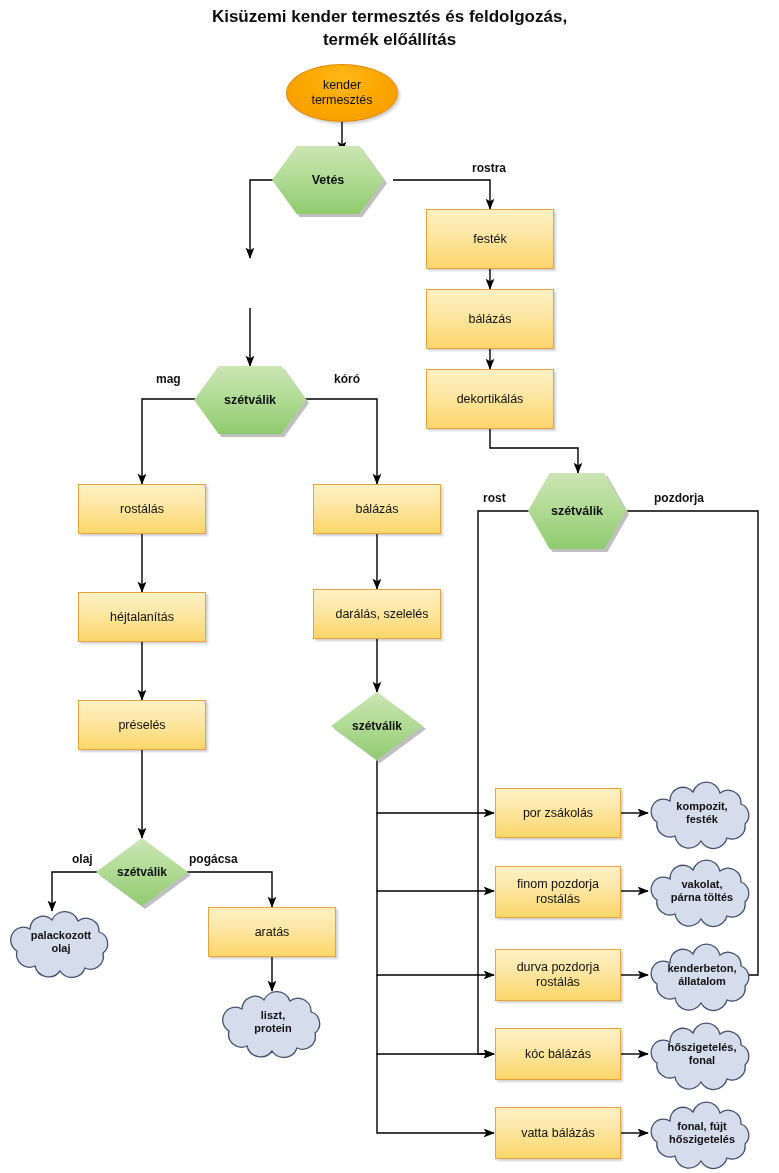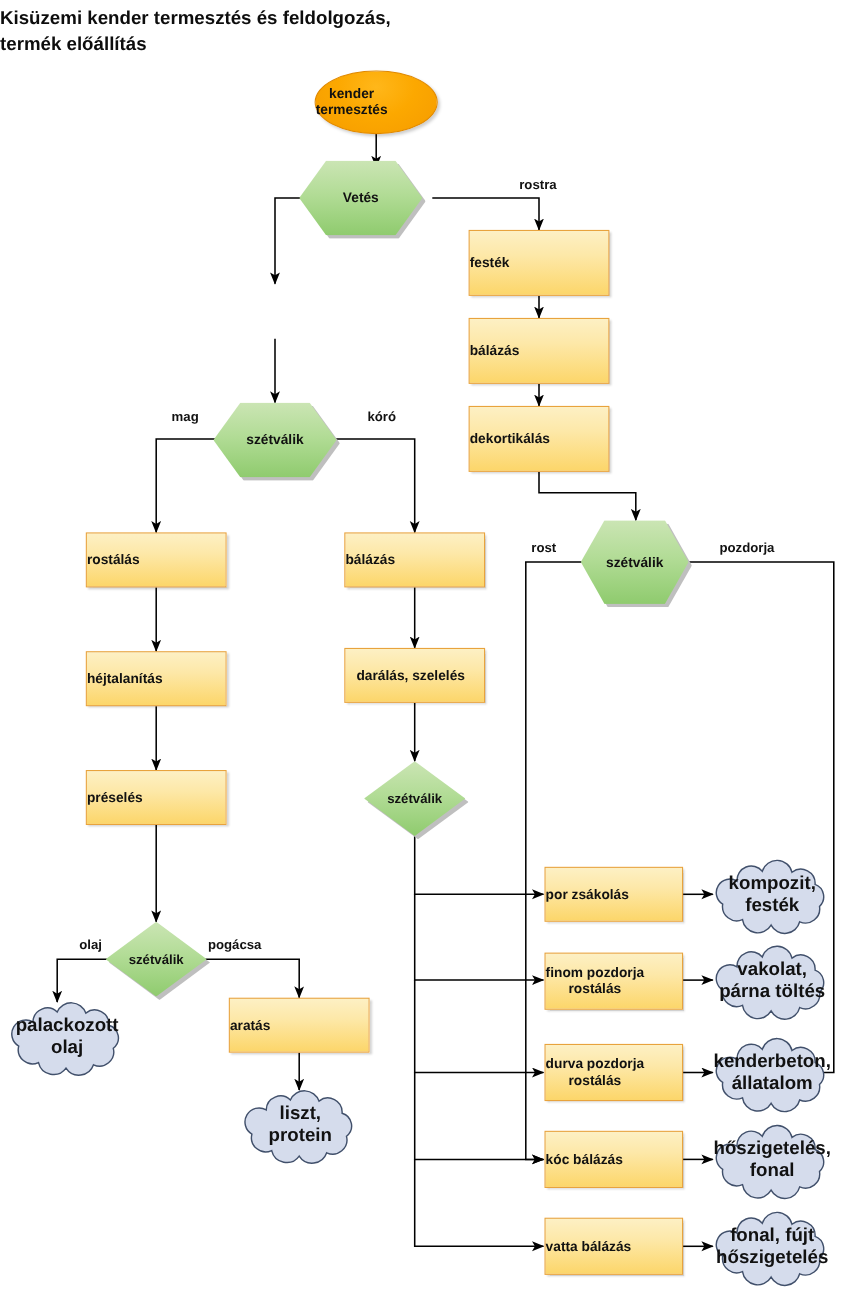--- a/index.html
+++ b/index.html
@@ -1,29 +1,29 @@
 <!DOCTYPE html>
 <html><head>
 <meta charset="utf-8">
 <style>
   html,body{margin:0;padding:0;background:#ffffff;}
   body{width:779px;height:1173px;overflow:hidden;
        font-family:"Liberation Sans","DejaVu Sans",sans-serif;}
   #stage{position:relative;width:779px;height:1173px;}
 
   #title{
-    position:absolute;left:0;top:6px;width:779px;
+    position:absolute;left:0;top:6px;width:779px;text-align:center;
     font-size:17px;font-weight:bold;color:#0d0d0d;line-height:1.35;
   }
 
   svg#wires{position:absolute;left:0;top:0;width:779px;height:1173px;}
 
   .node{position:absolute;box-sizing:border-box;display:flex;
-        align-items:center;text-align:center;
-        font-size:12.5px;font-weight:bold;color:#111;line-height:1.2;}
+        align-items:center;justify-content:center;text-align:center;
+        font-size:12.5px;font-weight:normal;color:#111;line-height:1.2;}
 
   
   .box{
     background:linear-gradient(to bottom,#fdf0c4 0%,#fde8a8 38%,#fcd66a 100%);
     border:1px solid #e8a33d;
     box-shadow:2px 2px 2px rgba(0,0,0,0.18);
   }
   
   .ellipse{
     border-radius:50%;
@@ -60,21 +60,21 @@
   }
   .dialabel{position:absolute;left:0;top:0;width:100%;height:100%;
     display:flex;align-items:center;justify-content:center;
     font-size:12px;font-weight:bold;color:#111;}
 
   
   .cloudwrap{position:absolute;}
   .cloudwrap svg{position:absolute;left:0;top:0;overflow:visible;}
   .cloudlabel{position:absolute;left:0;top:0;width:100%;height:100%;
     display:flex;align-items:center;justify-content:center;text-align:center;
-    font-size:17px;font-weight:bold;color:#111;line-height:1.2;}
+    font-size:11px;font-weight:bold;color:#111;line-height:1.2;}
 
   
   .elabel{position:absolute;font-size:12px;font-weight:bold;color:#111;
           white-space:nowrap;}
 </style>
 </head>
 <body>
 
 <div id="stage">
 

